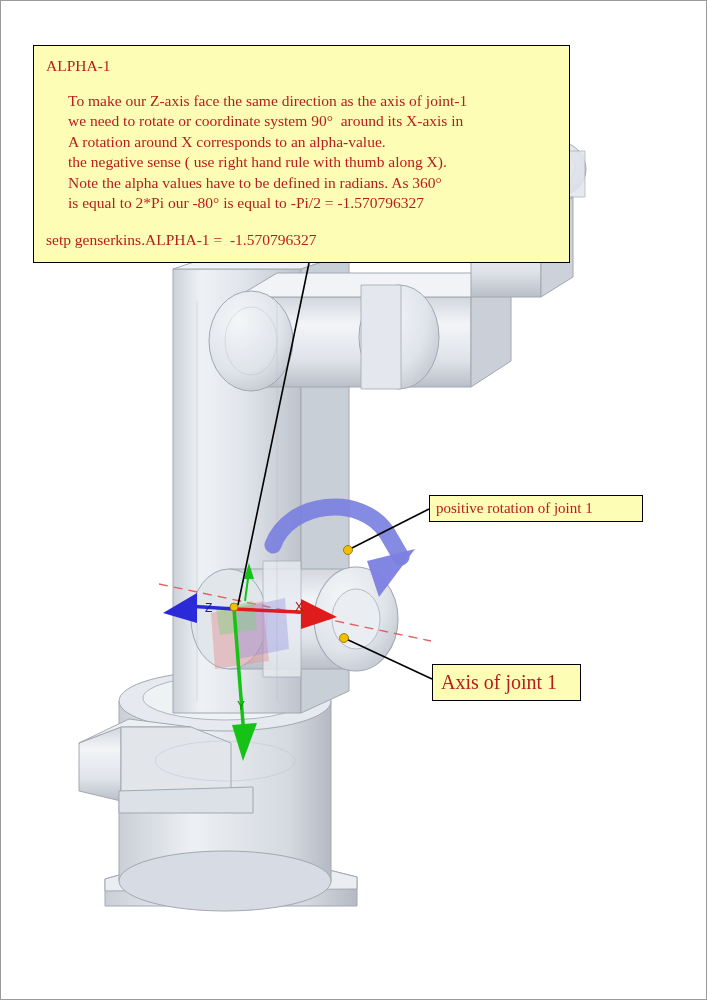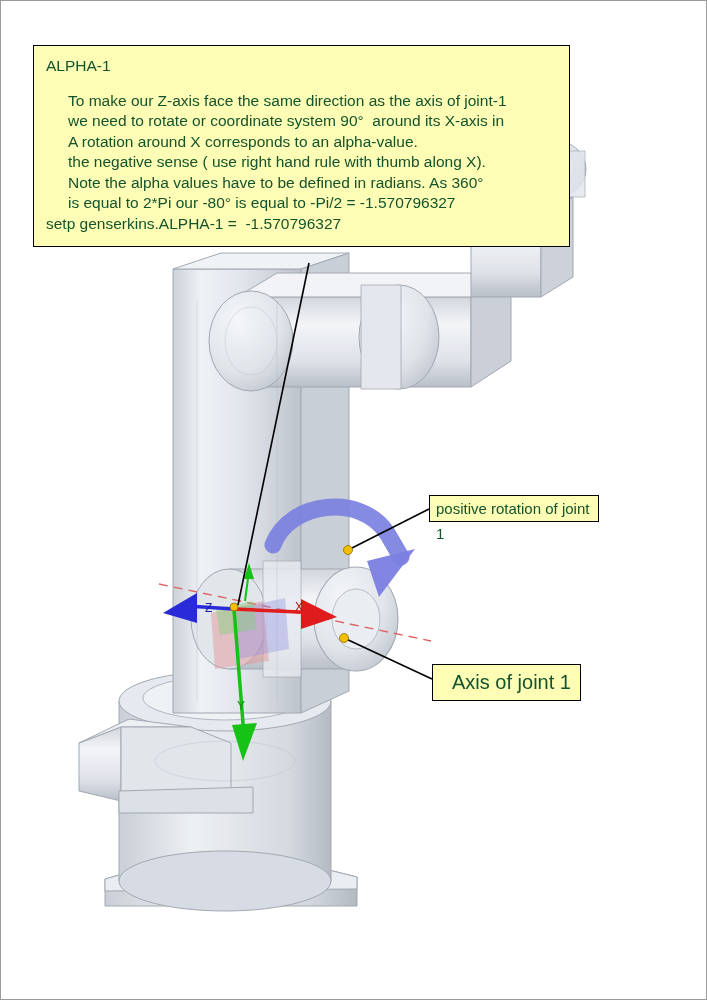--- a/index.html
+++ b/index.html
@@ -24,57 +24,59 @@
     position: absolute;
     left: 0; top: 0;
     width: 707px; height: 1000px;
   }
   
   .callout {
     position: absolute;
     background: #fdfdb5;
     border: 1px solid #000000;
     box-sizing: border-box;
-    color: #14532d;
+    color: #b91c1c;
+    font-family: Liberation Serif, serif;
   }
   #alpha-note {
     left: 32px;
     top: 44px;
     width: 537px;
     padding: 10px 12px 12px 12px;
     font-size: 15.5px;
     line-height: 20.5px;
   }
   #alpha-note .title {
     margin-bottom: 14px;
   }
   #alpha-note .body-line {
     white-space: pre;
     margin-left: 22px;
   }
   #alpha-note .setp {
+    margin-top: 16px;
     white-space: pre;
   }
   #pos-rot-label {
     left: 428px;
     top: 494px;
-    width: 170px;
+    width: 214px;
     height: 27px;
     font-size: 15px;
     line-height: 25px;
     padding-left: 6px;
   }
   #axis-label {
     left: 431px;
     top: 663px;
     width: 149px;
     height: 37px;
     font-size: 20px;
     line-height: 35px;
-    padding-left: 19px;
+    padding-left: 8px;
   }
 </style>
 </head>
 <body>
 
 <div id="page">
 
   <svg class="robot-layer" viewBox="0 0 707 1000">
     <defs>
       <linearGradient id="metalV" x1="0" y1="0" x2="1" y2="0">

